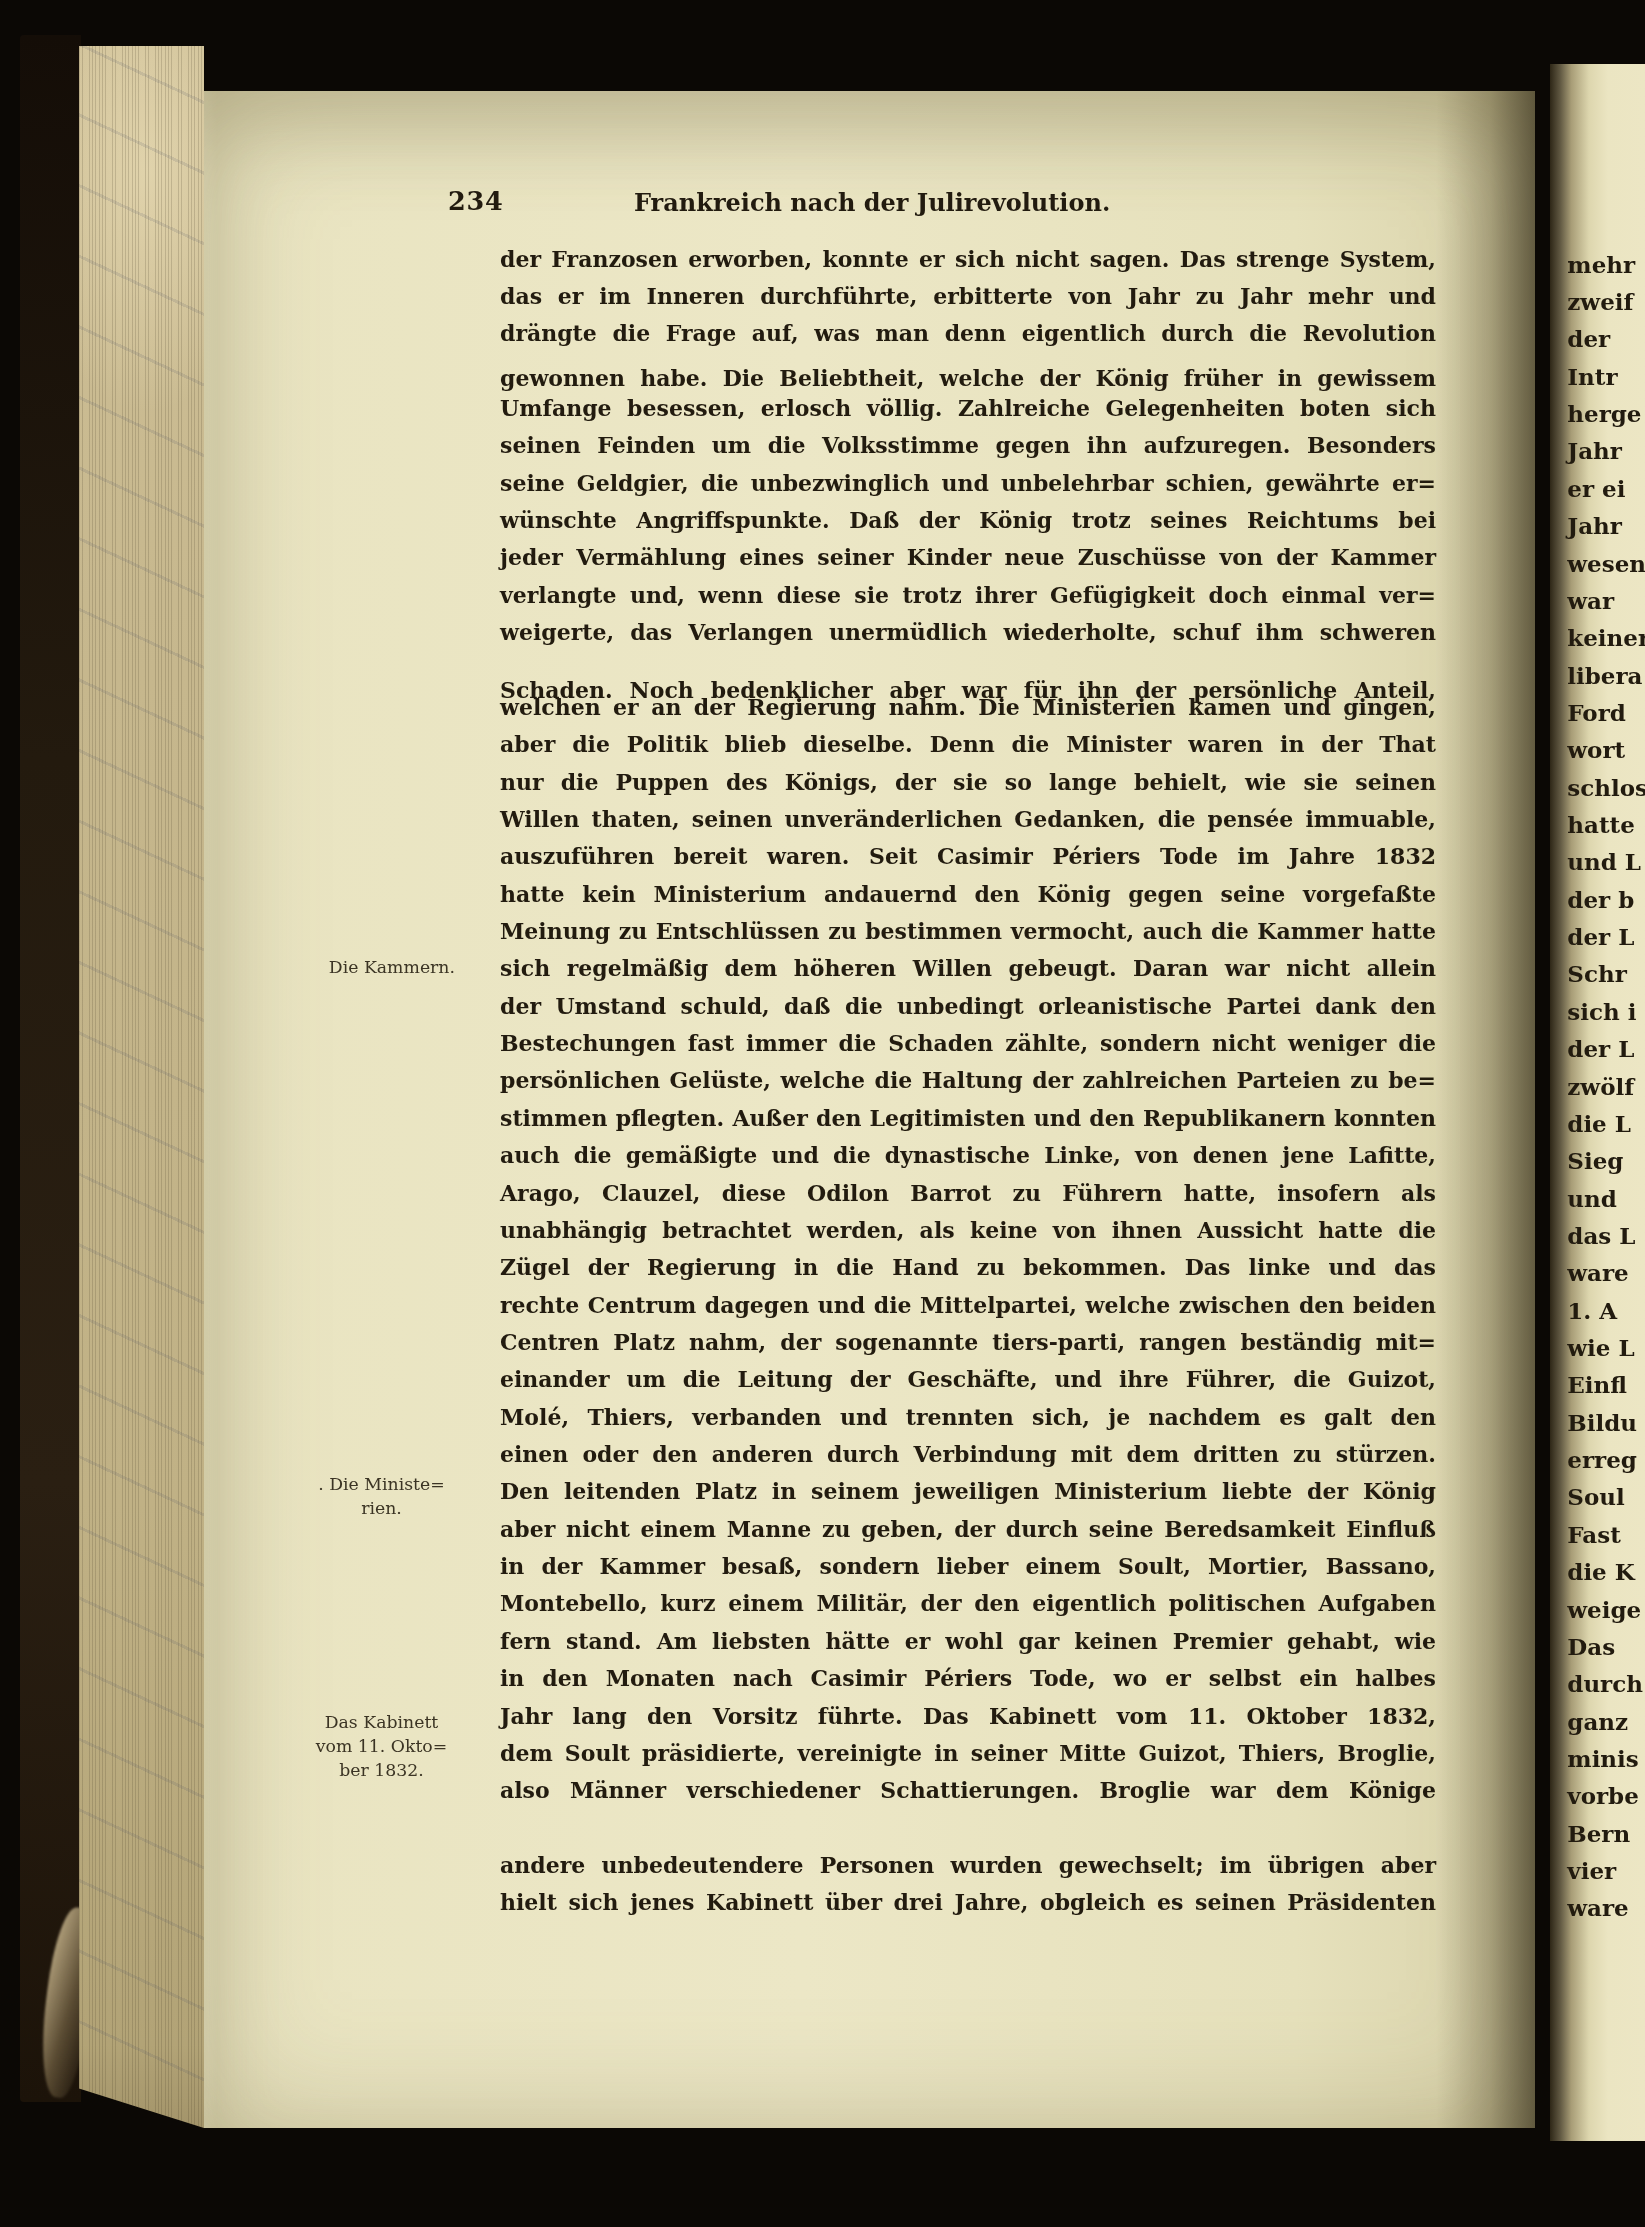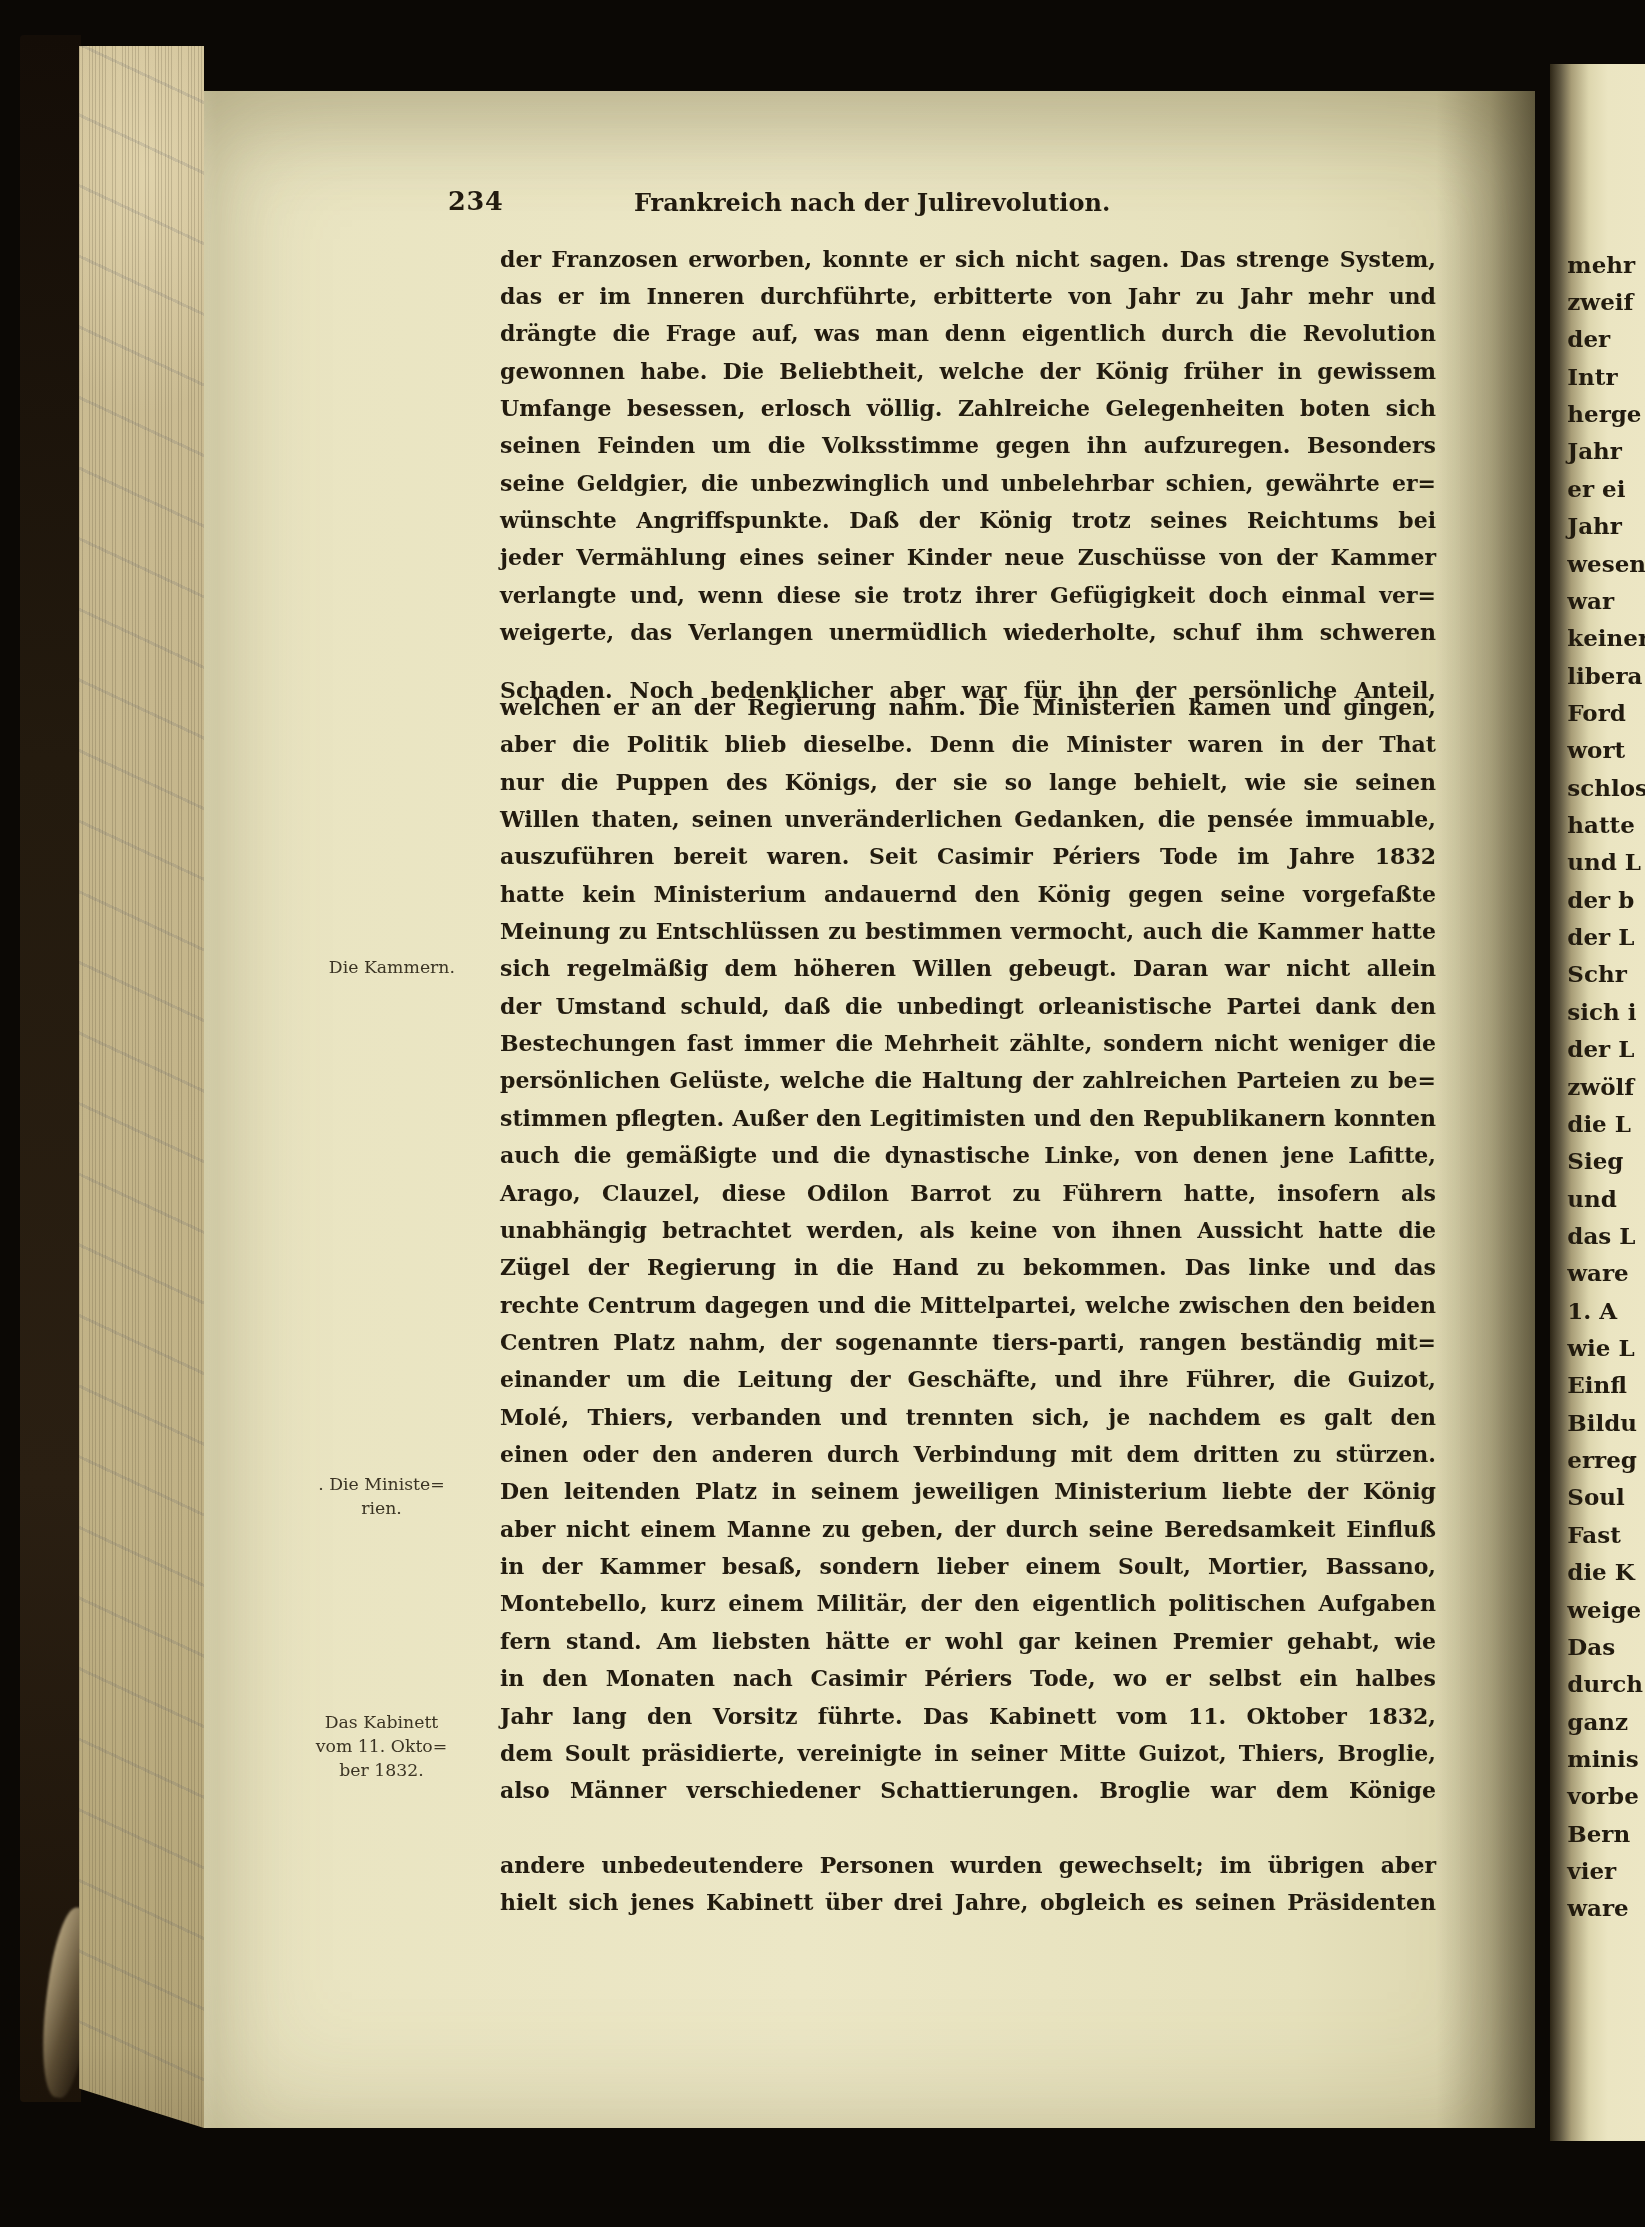--- a/index.html
+++ b/index.html
@@ -98,39 +98,39 @@
     <div class="margin-note note3">
       <span>Das Kabinett</span>
       <span>vom 11. Okto=</span>
       <span>ber 1832.</span>
     </div>
 
     <div class="body-lines" id="body-lines">
         <div class="tline" style="top: 151px;">der Franzosen erworben, konnte er sich nicht sagen. Das strenge System,</div>
         <div class="tline" style="top: 188px;">das er im Inneren durchführte, erbitterte von Jahr zu Jahr mehr und</div>
         <div class="tline" style="top: 225px;">drängte die Frage auf, was man denn eigentlich durch die Revolution</div>
-        <div class="tline" style="top: 263px;">gewonnen habe. Die Beliebtheit, welche der König früher in gewissem</div>
+        <div class="tline" style="top: 270px;">gewonnen habe. Die Beliebtheit, welche der König früher in gewissem</div>
         <div class="tline" style="top: 300px;">Umfange besessen, erlosch völlig. Zahlreiche Gelegenheiten boten sich</div>
         <div class="tline" style="top: 337px;">seinen Feinden um die Volksstimme gegen ihn aufzuregen. Besonders</div>
         <div class="tline" style="top: 375px;">seine Geldgier, die unbezwinglich und unbelehrbar schien, gewährte er=</div>
         <div class="tline" style="top: 412px;">wünschte Angriffspunkte. Daß der König trotz seines Reichtums bei</div>
         <div class="tline" style="top: 449px;">jeder Vermählung eines seiner Kinder neue Zuschüsse von der Kammer</div>
         <div class="tline" style="top: 487px;">verlangte und, wenn diese sie trotz ihrer Gefügigkeit doch einmal ver=</div>
         <div class="tline" style="top: 524px;">weigerte, das Verlangen unermüdlich wiederholte, schuf ihm schweren</div>
         <div class="tline" style="top: 582px;">Schaden. Noch bedenklicher aber war für ihn der persönliche Anteil,</div>
         <div class="tline" style="top: 599px;">welchen er an der Regierung nahm. Die Ministerien kamen und gingen,</div>
         <div class="tline" style="top: 636px;">aber die Politik blieb dieselbe. Denn die Minister waren in der That</div>
         <div class="tline" style="top: 674px;">nur die Puppen des Königs, der sie so lange behielt, wie sie seinen</div>
         <div class="tline" style="top: 711px;">Willen thaten, seinen unveränderlichen Gedanken, die pensée immuable,</div>
         <div class="tline" style="top: 748px;">auszuführen bereit waren. Seit Casimir Périers Tode im Jahre 1832</div>
         <div class="tline" style="top: 786px;">hatte kein Ministerium andauernd den König gegen seine vorgefaßte</div>
         <div class="tline" style="top: 823px;">Meinung zu Entschlüssen zu bestimmen vermocht, auch die Kammer hatte</div>
         <div class="tline" style="top: 860px;">sich regelmäßig dem höheren Willen gebeugt. Daran war nicht allein</div>
         <div class="tline" style="top: 898px;">der Umstand schuld, daß die unbedingt orleanistische Partei dank den</div>
-        <div class="tline" style="top: 935px;">Bestechungen fast immer die Mehrheit zählte, sondern nicht weniger die</div>
+        <div class="tline" style="top: 935px;">Bestechungen fast immer die Schaden zählte, sondern nicht weniger die</div>
         <div class="tline" style="top: 972px;">persönlichen Gelüste, welche die Haltung der zahlreichen Parteien zu be=</div>
         <div class="tline" style="top: 1010px;">stimmen pflegten. Außer den Legitimisten und den Republikanern konnten</div>
         <div class="tline" style="top: 1047px;">auch die gemäßigte und die dynastische Linke, von denen jene Lafitte,</div>
         <div class="tline" style="top: 1085px;">Arago, Clauzel, diese Odilon Barrot zu Führern hatte, insofern als</div>
         <div class="tline" style="top: 1122px;">unabhängig betrachtet werden, als keine von ihnen Aussicht hatte die</div>
         <div class="tline" style="top: 1159px;">Zügel der Regierung in die Hand zu bekommen. Das linke und das</div>
         <div class="tline" style="top: 1197px;">rechte Centrum dagegen und die Mittelpartei, welche zwischen den beiden</div>
         <div class="tline" style="top: 1234px;">Centren Platz nahm, der sogenannte tiers-parti, rangen beständig mit=</div>
         <div class="tline" style="top: 1271px;">einander um die Leitung der Geschäfte, und ihre Führer, die Guizot,</div>
         <div class="tline" style="top: 1309px;">Molé, Thiers, verbanden und trennten sich, je nachdem es galt den</div>

